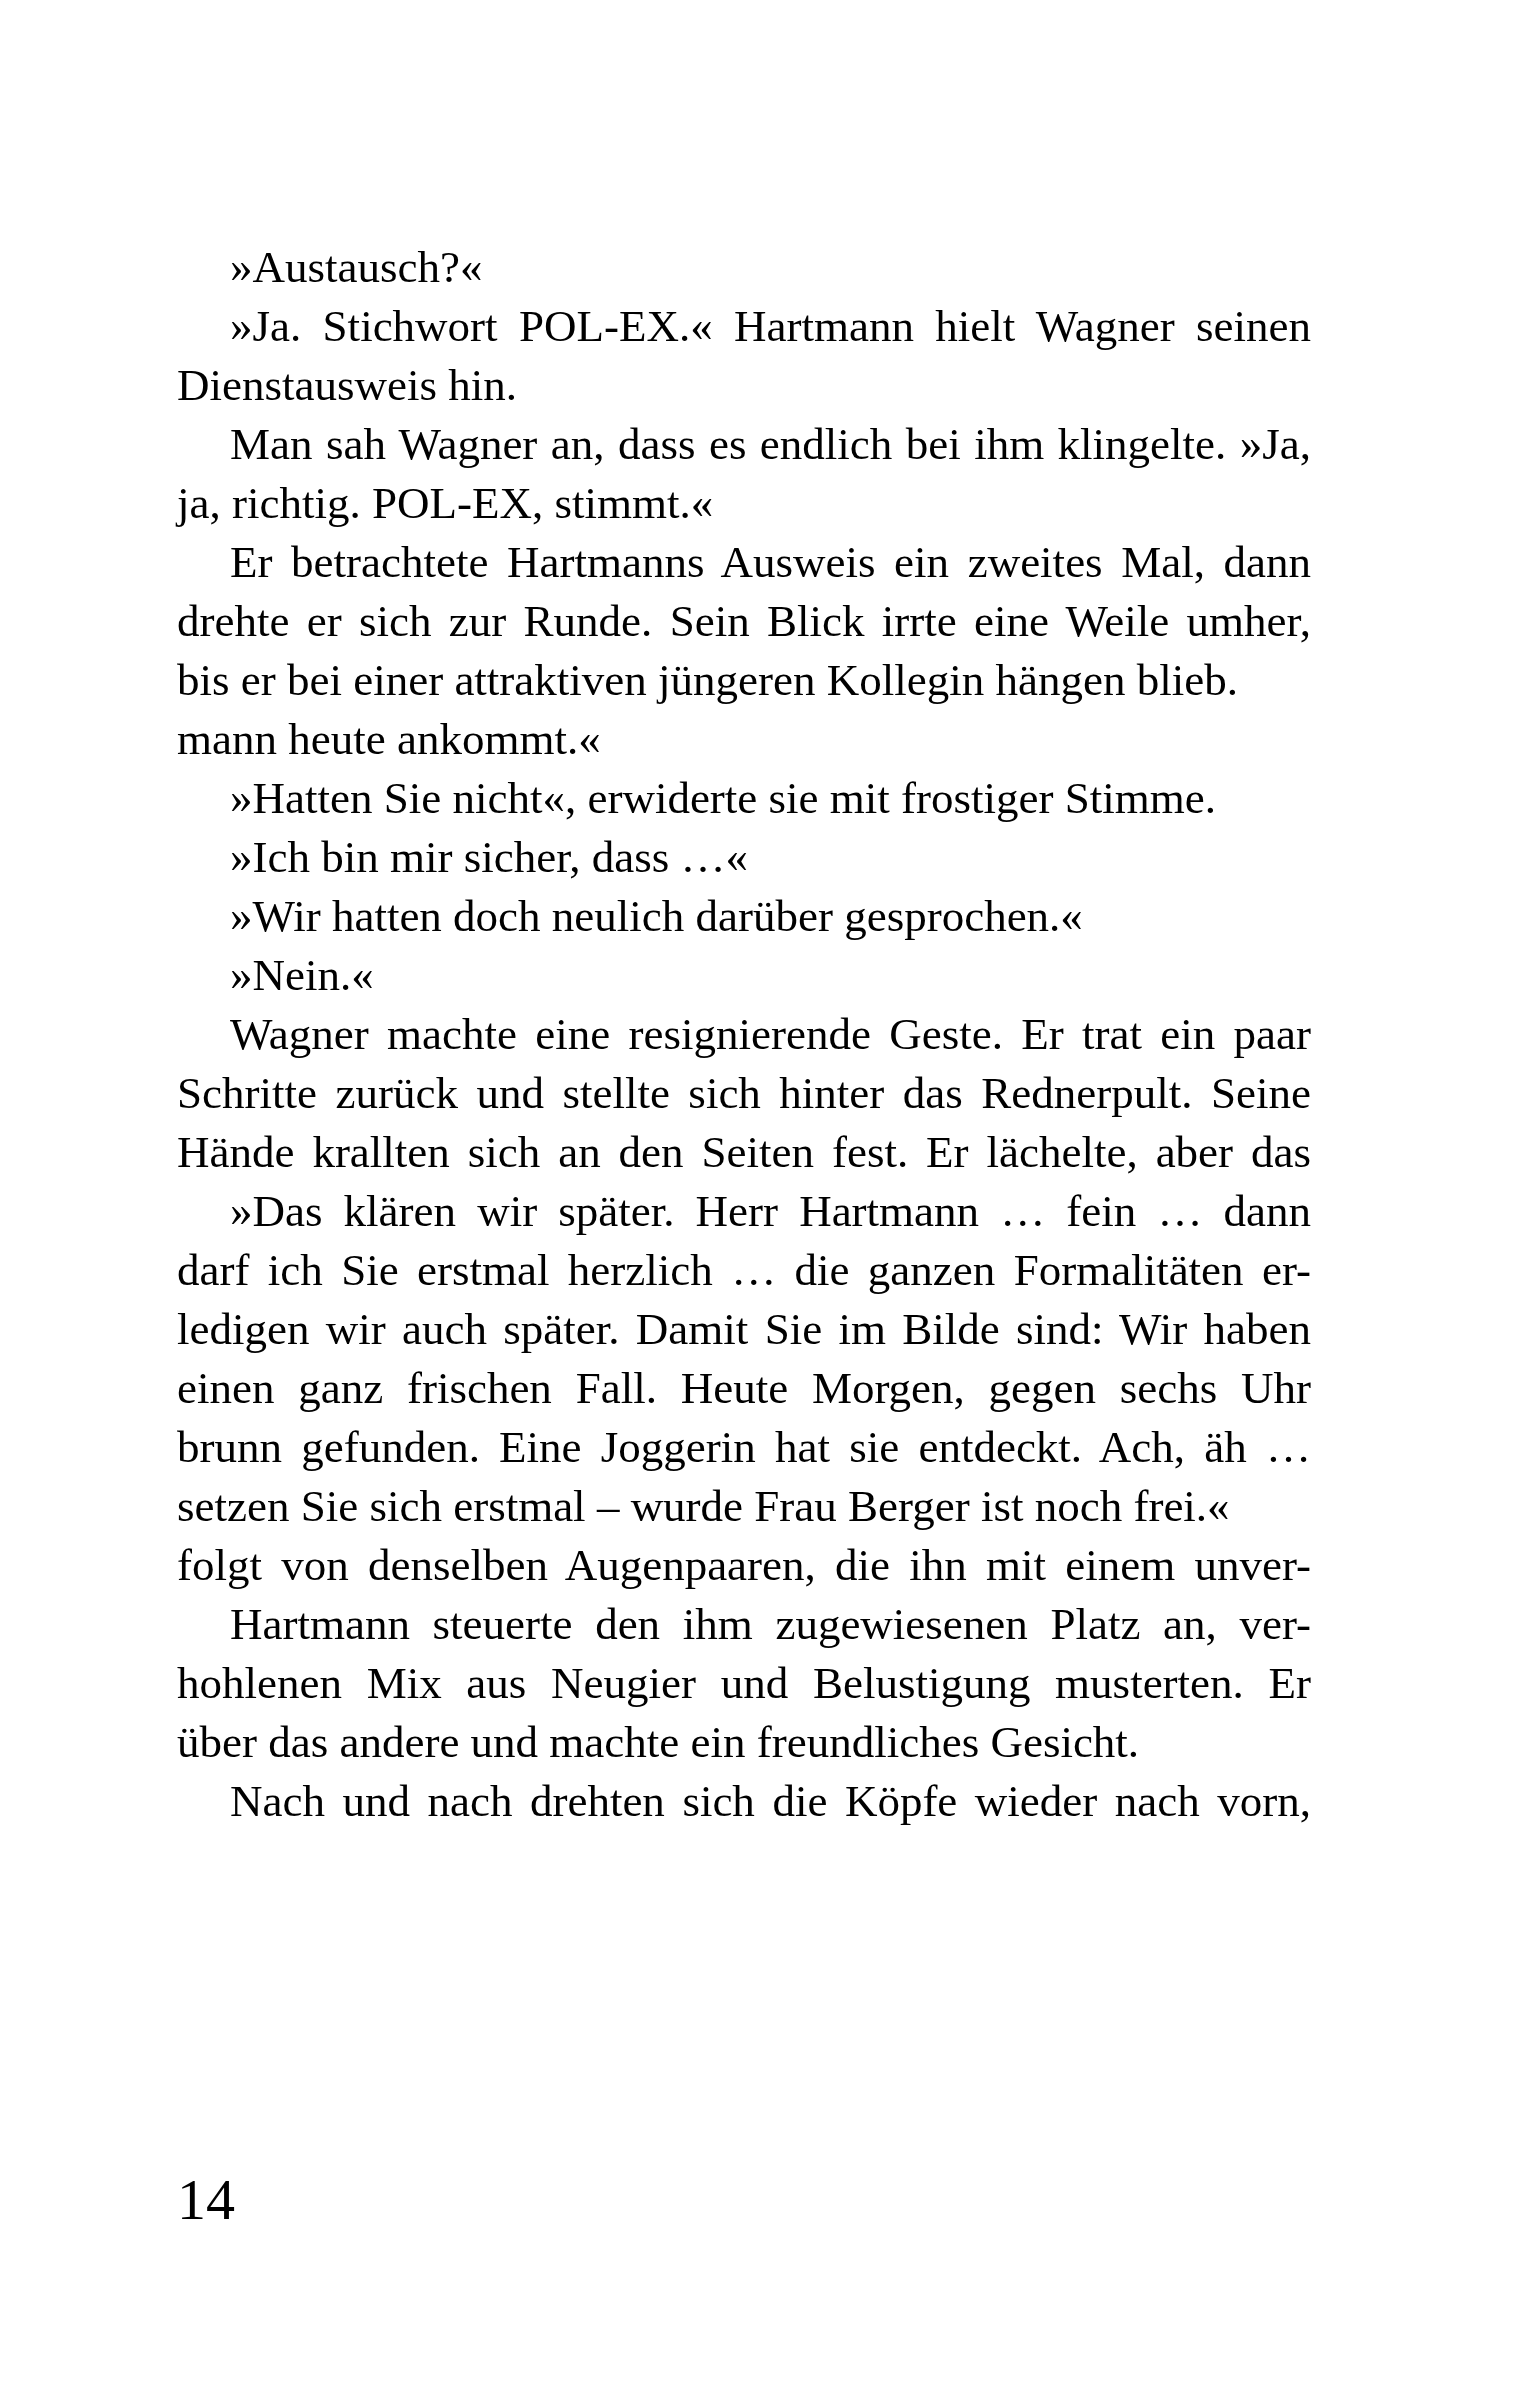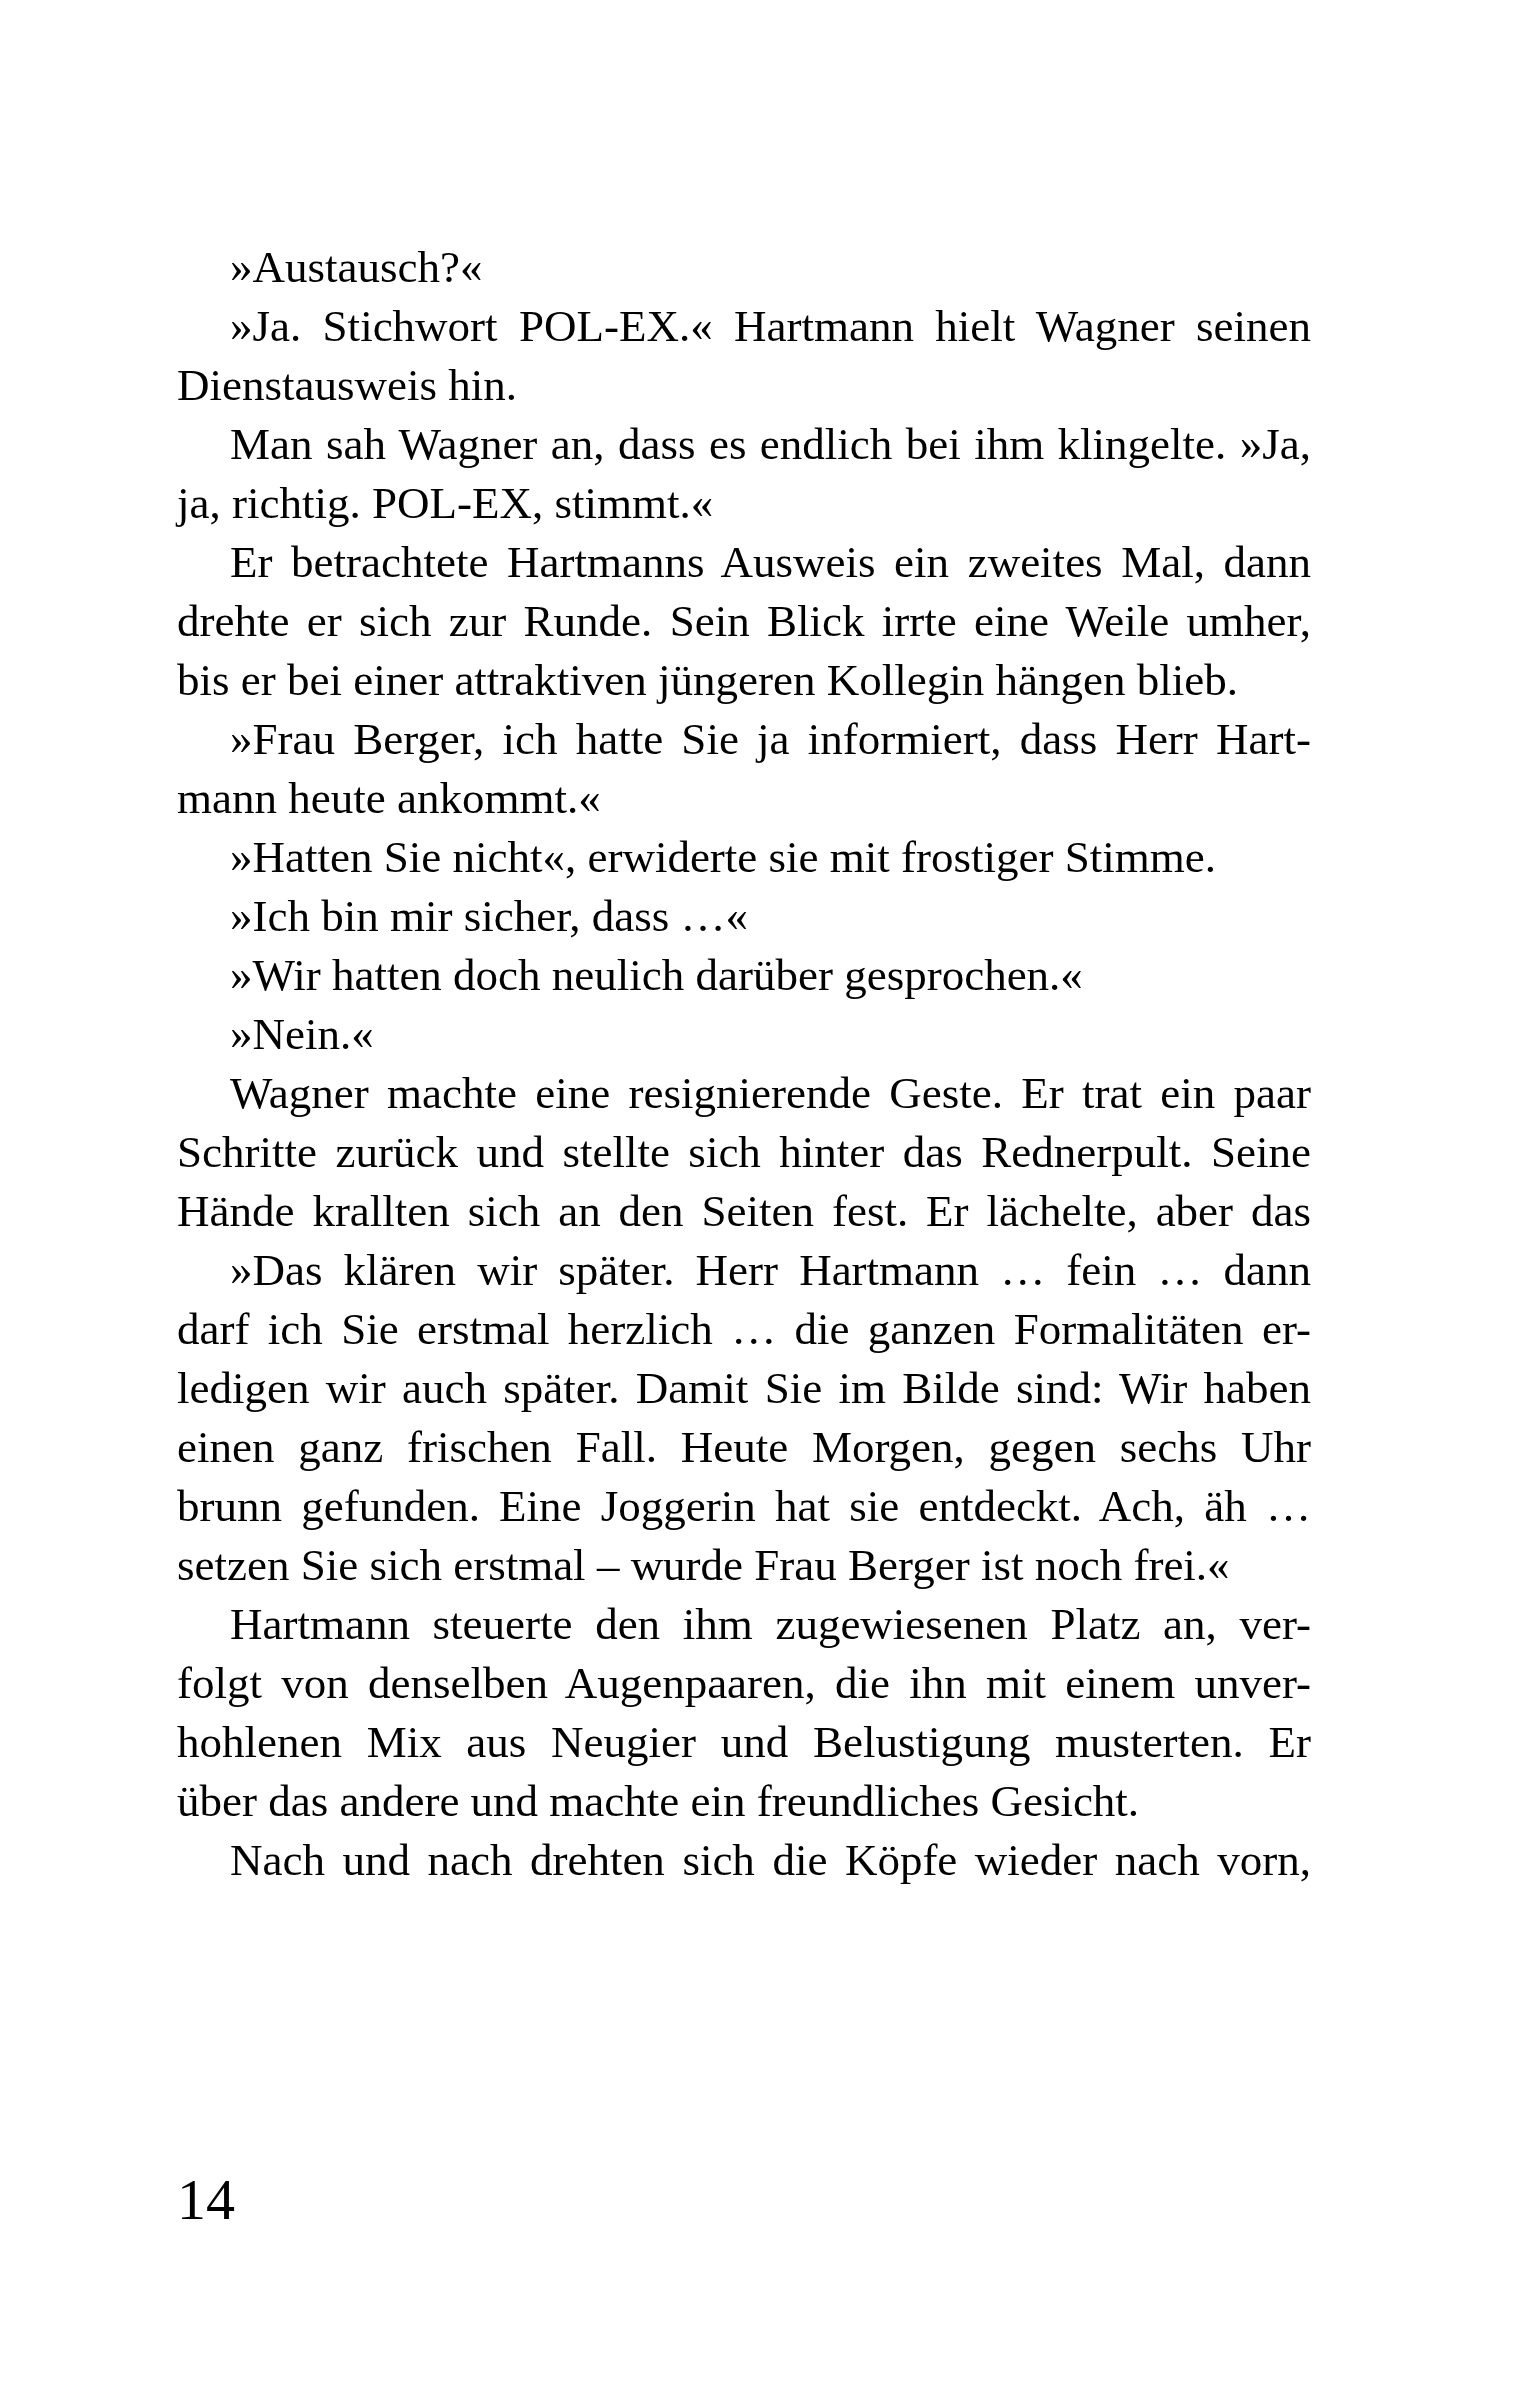--- a/index.html
+++ b/index.html
@@ -48,36 +48,35 @@
 <div class="page" style="background: rgb(255, 255, 255); color: rgb(0, 0, 0);">
   <div class="text-block" id="text-block">
       <div class="line indent pend">»Austausch?«</div>
       <div class="line indent">»Ja. Stichwort POL-EX.« Hartmann hielt Wagner seinen</div>
       <div class="line pend">Dienstausweis hin.</div>
       <div class="line indent">Man sah Wagner an, dass es endlich bei ihm klingelte. »Ja,</div>
       <div class="line pend">ja, richtig. POL-EX, stimmt.«</div>
       <div class="line indent">Er betrachtete Hartmanns Ausweis ein zweites Mal, dann</div>
       <div class="line">drehte er sich zur Runde. Sein Blick irrte eine Weile umher,</div>
       <div class="line pend">bis er bei einer attraktiven jüngeren Kollegin hängen blieb.</div>
-      <div class="line indent">»Frau Berger, ich hatte Sie ja informiert, dass Herr Hart-</div>
       <div class="line pend">mann heute ankommt.«</div>
       <div class="line indent pend">»Hatten Sie nicht«, erwiderte sie mit frostiger Stimme.</div>
       <div class="line indent pend">»Ich bin mir sicher, dass …«</div>
       <div class="line indent pend">»Wir hatten doch neulich darüber gesprochen.«</div>
       <div class="line indent pend">»Nein.«</div>
       <div class="line indent">Wagner machte eine resignierende Geste. Er trat ein paar</div>
       <div class="line">Schritte zurück und stellte sich hinter das Rednerpult. Seine</div>
       <div class="line">Hände krallten sich an den Seiten fest. Er lächelte, aber das</div>
       <div class="line indent">»Das klären wir später. Herr Hartmann … fein … dann</div>
       <div class="line">darf ich Sie erstmal herzlich … die ganzen Formalitäten er-</div>
       <div class="line">ledigen wir auch später. Damit Sie im Bilde sind: Wir haben</div>
       <div class="line">einen ganz frischen Fall. Heute Morgen, gegen sechs Uhr</div>
       <div class="line">brunn gefunden. Eine Joggerin hat sie entdeckt. Ach, äh …</div>
       <div class="line pend">setzen Sie sich erstmal – wurde Frau Berger ist noch frei.«</div>
+      <div class="line">folgt von denselben Augenpaaren, die ihn mit einem unver-</div>
       <div class="line indent">Hartmann steuerte den ihm zugewiesenen Platz an, ver-</div>
-      <div class="line">folgt von denselben Augenpaaren, die ihn mit einem unver-</div>
       <div class="line">hohlenen Mix aus Neugier und Belustigung musterten. Er</div>
       <div class="line pend">über das andere und machte ein freundliches Gesicht.</div>
       <div class="line indent">Nach und nach drehten sich die Köpfe wieder nach vorn,</div>
     </div>
   <div class="page-number">14</div>
 </div>
 
 
 </body></html>

